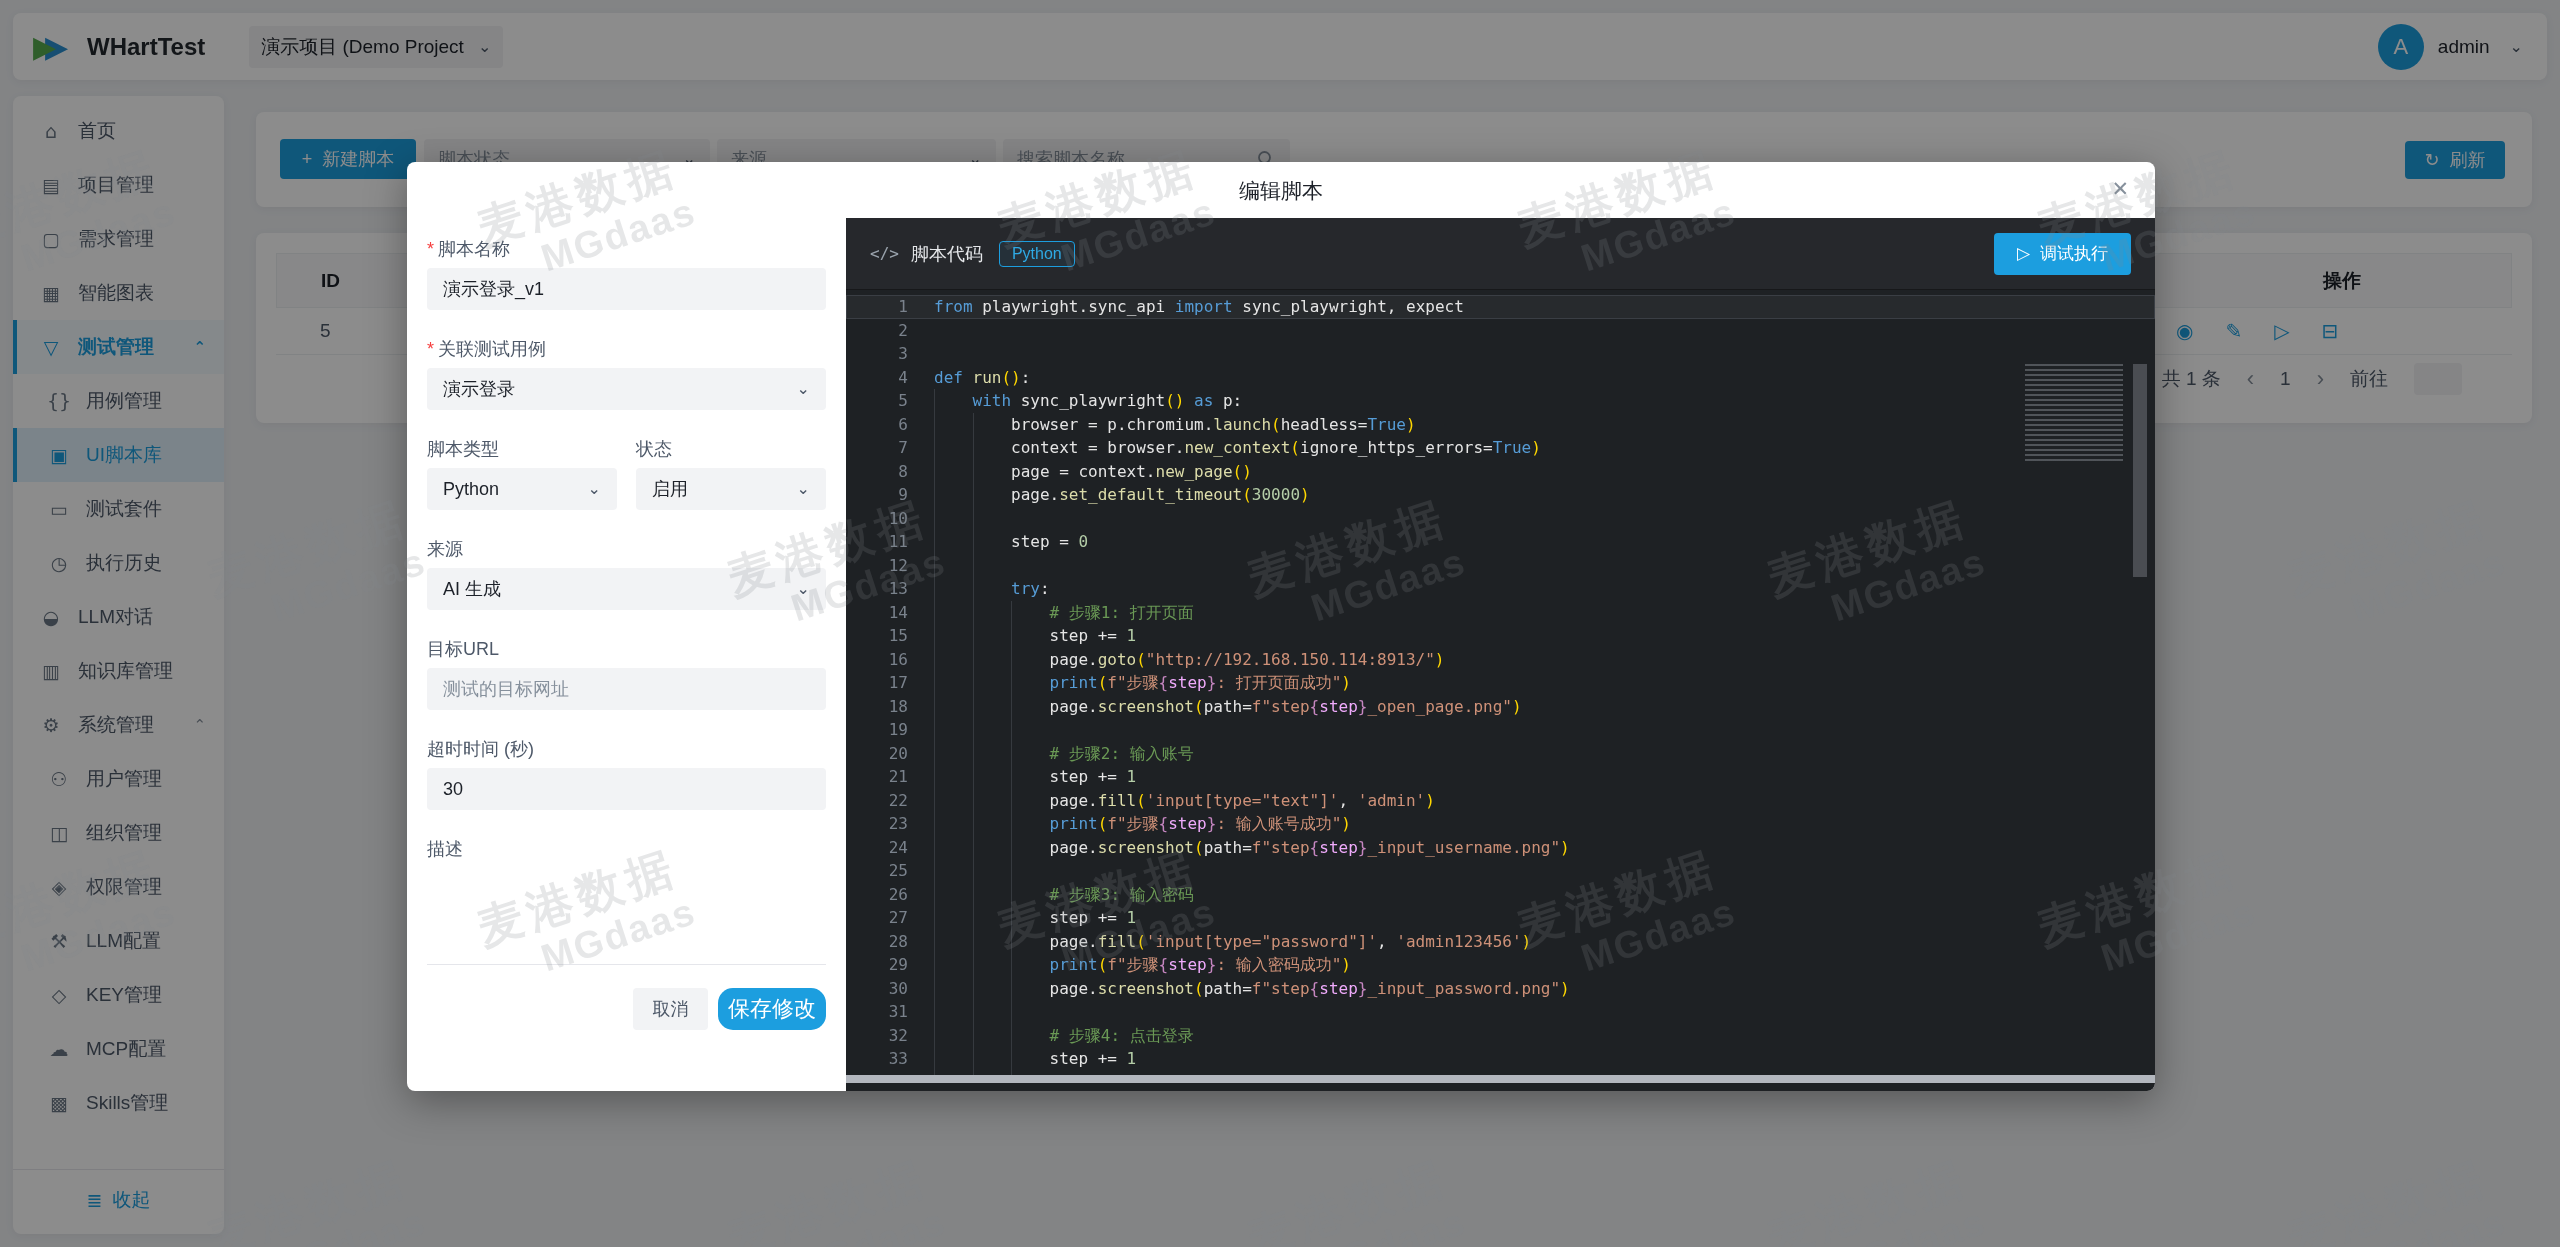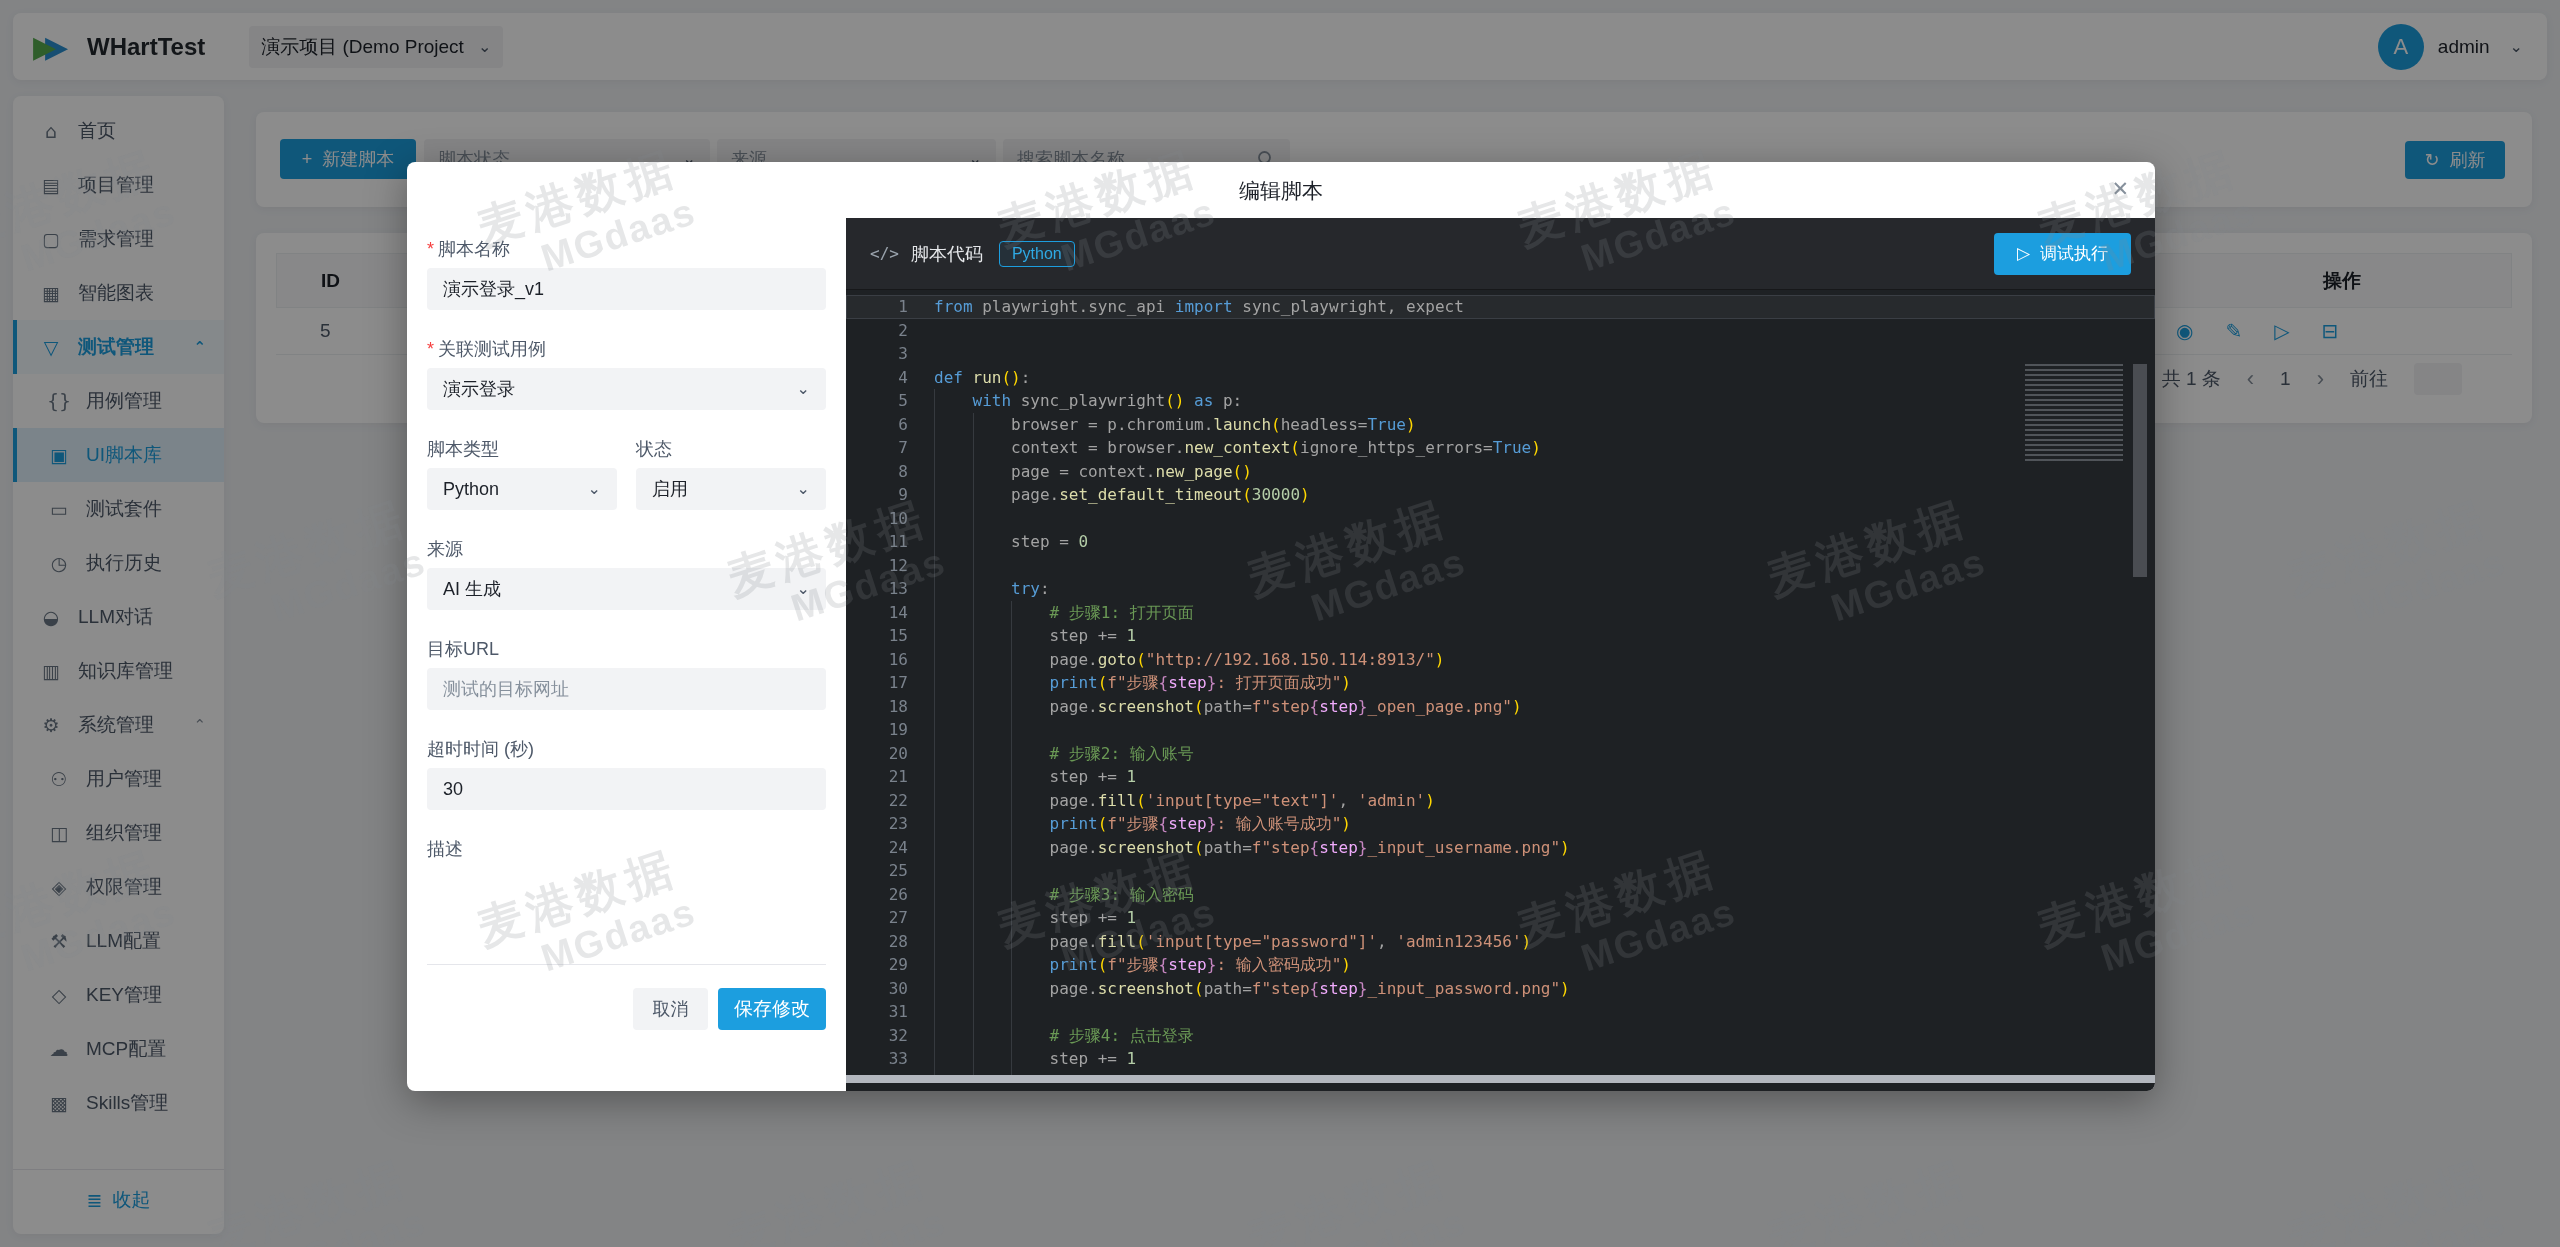--- a/index.html
+++ b/index.html
@@ -69,36 +69,36 @@
   .fbox.sel{cursor:pointer;}
   .fbox .chev{margin-left:auto;}
   .fbox.placeholder{color:#86909c;}
   .two-col{display:flex;gap:19px;}
   .two-col .colw{width:190px;}
   .two-col .fbox{width:190px;}
   .fbox.area{height:68px;align-items:flex-start;padding-top:9px;margin-bottom:0;}
   #form-divider{position:absolute;left:20px;right:20px;bottom:126px;border-top:1px solid #e5e6eb;}
   #form-footer{position:absolute;right:20px;bottom:61px;display:flex;gap:10px;}
   #cancel-btn{width:75px;height:42px;background:#f2f3f5;color:#4e5969;border:none;border-radius:4px;font-size:18px;cursor:pointer;font-family:inherit;}
-  #save-btn{width:108px;height:42px;font-size:19px;}
+  #save-btn{width:108px;height:42px;font-size:22px;border-radius:15px;}
   
   #editor-panel{position:absolute;left:439px;top:56px;width:1309px;height:873px;background:#1e2124;border-radius:0 0 8px 0;overflow:hidden;}
   #editor-header{position:absolute;left:0;top:0;right:0;height:72px;background:#26282c;border-bottom:1px solid #17181a;display:flex;align-items:center;padding:0 24px;box-sizing:border-box;}
   #code-glyph{font-family:"DejaVu Sans Mono",monospace;font-size:16px;color:#9aa3ad;}
   #editor-title{font-size:18px;color:#e6e8eb;margin-left:12px;}
   #lang-badge{margin-left:16px;border:1px solid #1c9edf;color:#2fa9e4;background:rgba(28,158,223,.08);border-radius:4px;font-size:16px;padding:3px 12px;}
   #debug-btn{margin-left:auto;width:137px;height:42px;font-size:17px;}
   #code-area{position:absolute;left:0;top:72px;right:0;bottom:8px;overflow:hidden;padding-top:5px;}
   .line{display:flex;height:23.5px;font-family:"DejaVu Sans Mono",monospace;font-size:16px;line-height:23.5px;white-space:pre;}
   .line .ln{width:62px;padding-right:26px;text-align:right;color:#7a828c;flex:none;}
   .line .lc{flex:1;}
   .line.cur{background:rgba(255,255,255,.045);box-shadow:inset 0 0 0 1px #3a3e44;}
   .ig{display:inline-block;width:38.5px;height:23.5px;border-left:1px solid #363a3f;box-sizing:border-box;vertical-align:top;}
   .tk-k{color:#569cd6;} .tk-f{color:#dcdcaa;} .tk-s{color:#ce9178;} .tk-n{color:#b5cea8;}
-  .tk-c{color:#6a9955;} .tk-p{color:#a3a3a3;} .tk-b{color:#ffd700;}
+  .tk-c{color:#6a9955;} .tk-p{color:#e5e5e5;} .tk-b{color:#ffd700;}
   .tk-fb{color:#c586c0;} .tk-fv{color:#f0abfc;} .tk-t{color:#569cd6;}
   #minimap{position:absolute;left:1179px;top:74px;width:98px;height:98px;opacity:.35;
     background:repeating-linear-gradient(180deg,#aeb4bc 0 2px,transparent 2px 5px);}
   #vscroll{position:absolute;left:1287px;top:74px;width:14px;height:213px;background:rgba(190,195,202,.28);}
   #hscroll{position:absolute;left:0;right:0;bottom:0;height:8px;background:#b3b7be;}
   
   #wm-layer{position:absolute;inset:0;z-index:40;pointer-events:none;overflow:hidden;}
   .wm{position:absolute;transform:rotate(-18deg);color:rgba(128,133,142,.20);font-weight:bold;line-height:1.15;}
   .wm .l1{font-size:46px;letter-spacing:6px;}
   .wm .l2{font-size:38px;padding-left:52px;letter-spacing:2px;}

